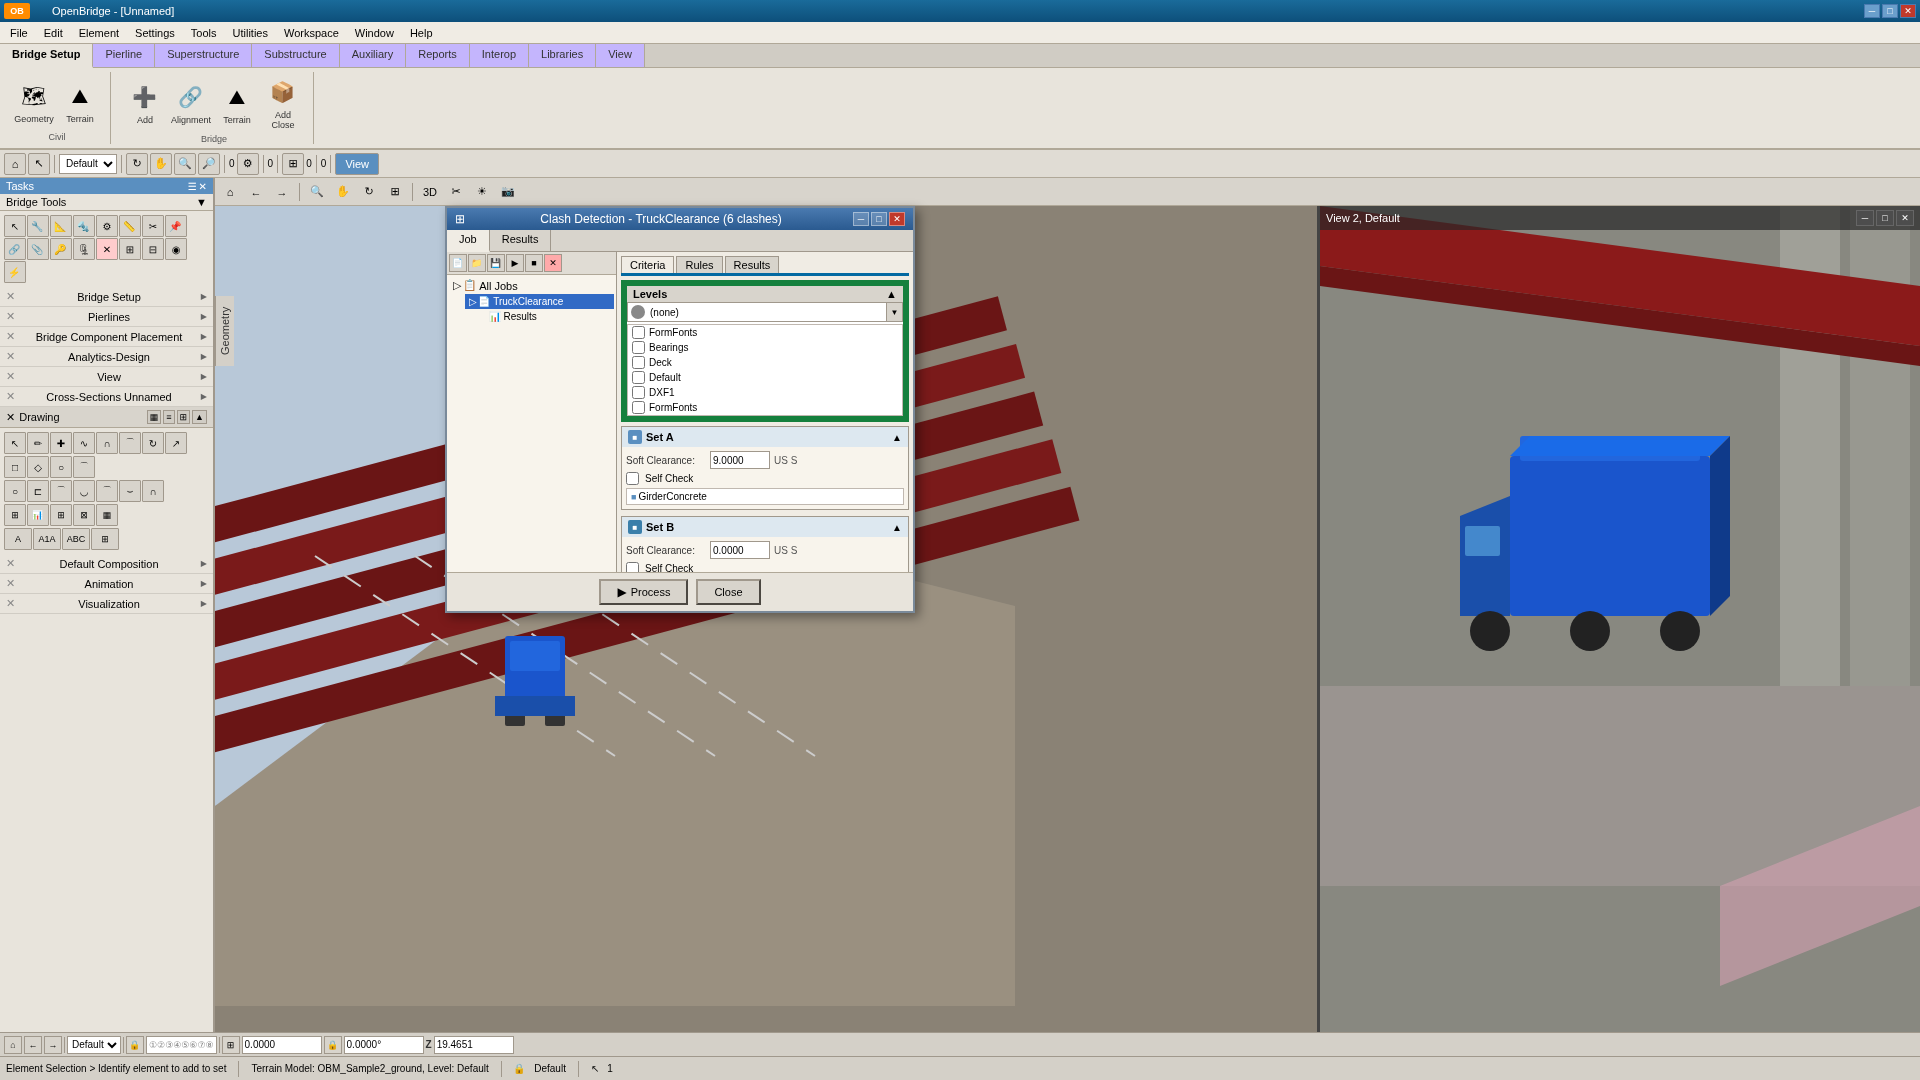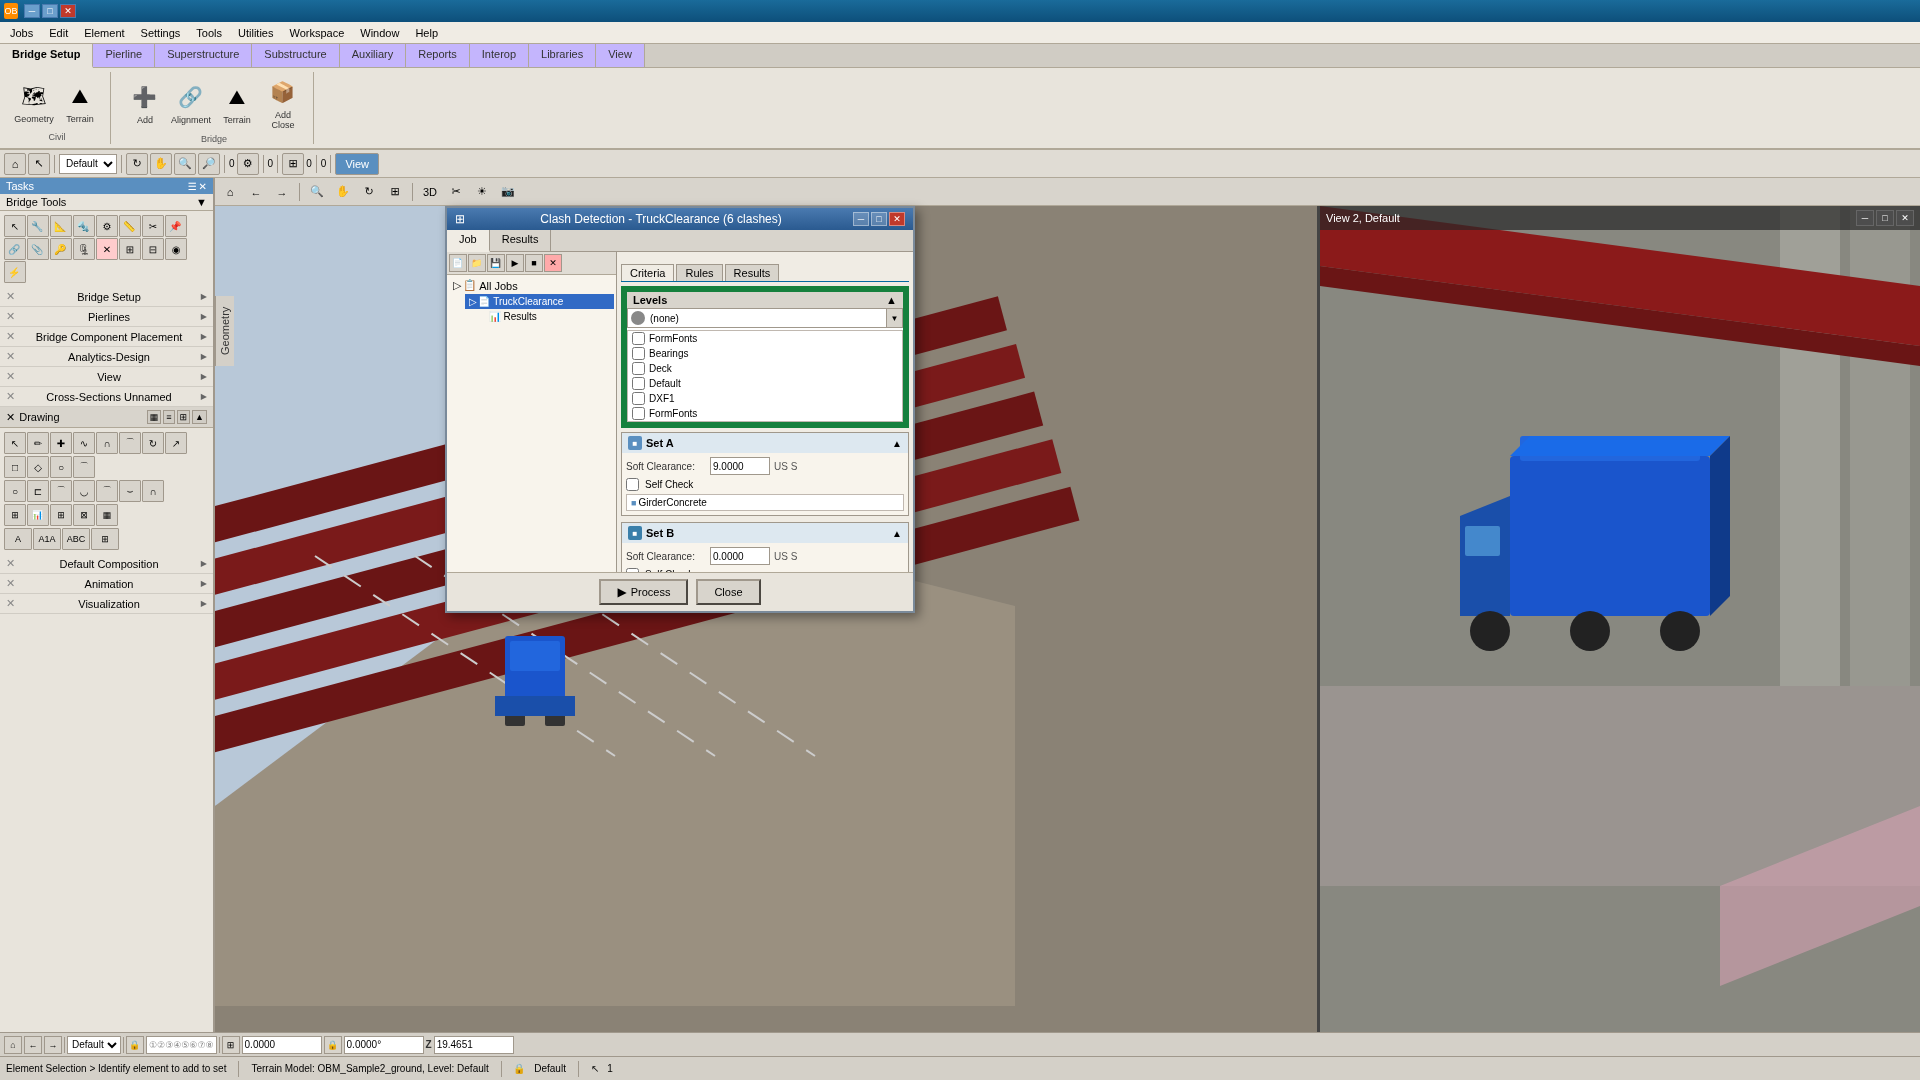--- a/index.html
+++ b/index.html
@@ -1,20 +1,20 @@
 <!DOCTYPE html>
 <html><head>
   <meta charset="utf-8">
   <style>
     * { box-sizing: border-box; margin: 0; padding: 0; }
     body { font-family: 'Segoe UI', Tahoma, Geneva, Verdana, sans-serif; font-size: 11px; background: #d4d0c8; overflow: hidden; width: 1920px; height: 1080px; }
     
     
     #title-bar { background: linear-gradient(to bottom, #1a6b9a, #0d4f7a); height: 22px; display: flex; align-items: center; padding: 0 4px; color: white; font-size: 11px; }
-    #title-bar .app-icon { width: 14px; height: 16px; background: #ff8c00; margin-right: 6px; border-radius: 2px; display: flex; align-items: center; justify-content: center; font-size: 9px; font-weight: normal; color: white; }
+    #title-bar .app-icon { width: 26px; height: 16px; background: #ff8c00; margin-right: 22px; border-radius: 2px; display: flex; align-items: center; justify-content: center; font-size: 9px; font-weight: bold; color: white; }
     #title-bar .title-text { flex: 1; }
     #title-bar .window-controls { display: flex; gap: 2px; }
     #title-bar .win-btn { width: 16px; height: 14px; background: #6b9fcc; border: 1px solid #4a7ab0; display: flex; align-items: center; justify-content: center; font-size: 9px; color: white; cursor: pointer; }
     #title-bar .win-btn.close { background: #c0392b; }
 
     
     #menu-bar { background: #f0ece4; height: 22px; display: flex; align-items: center; padding: 0 2px; border-bottom: 1px solid #b0a898; }
     .menu-item { padding: 2px 8px; font-size: 11px; cursor: pointer; color: #000; }
 
     
@@ -132,29 +132,30 @@
     #coord-bar { height: 24px; background: #d4d0c8; border-top: 1px solid #a0988c; display: flex; align-items: center; padding: 0 4px; gap: 2px; font-size: 10px; }
     .coord-input { width: 80px; height: 18px; border: 1px solid #a0988c; background: white; padding: 0 2px; font-size: 10px; }
     .coord-btn { width: 18px; height: 18px; background: #d8d4cc; border: 1px solid #a0988c; display: flex; align-items: center; justify-content: center; font-size: 9px; cursor: pointer; }
     .coord-label { color: #333; font-weight: bold; }
   </style>
 </head>
 <body>
 
 <div id="title-bar">
   <div class="app-icon">OB</div>
+  <span class="title-text">OpenBridge - [Unnamed]</span>
   <div class="window-controls">
     <div class="win-btn">─</div>
     <div class="win-btn">□</div>
     <div class="win-btn close">✕</div>
   </div>
 </div>
 
 <div id="menu-bar">
-  <span class="menu-item">Jobs</span>
+  <span class="menu-item">File</span>
   <span class="menu-item">Edit</span>
   <span class="menu-item">Element</span>
   <span class="menu-item">Settings</span>
   <span class="menu-item">Tools</span>
   <span class="menu-item">Utilities</span>
   <span class="menu-item">Workspace</span>
   <span class="menu-item">Window</span>
   <span class="menu-item">Help</span>
 </div>
 
@@ -515,21 +516,21 @@
                     <span>📊</span>
                     <span>Results</span>
                   </div>
                 </div>
               </div>
             </div>
           </div>
 
           <div id="criteria-panel">
 
-            <div style="display:flex;border-bottom:1px solid #0369a1;margin-bottom:4px;margin-top:8px;">
+            <div style="display:flex;border-bottom:3px solid #0369a1;margin-bottom:4px;">
               <div style="padding:2px 8px;font-size:11px;cursor:pointer;background:#f0ece4;border:1px solid #a0988c;border-bottom:none;margin-right:2px;">Criteria</div>
               <div style="padding:2px 8px;font-size:11px;cursor:pointer;background:#d8d4cc;border:1px solid #a0988c;border-bottom:none;margin-right:2px;">Rules</div>
               <div style="padding:2px 8px;font-size:11px;cursor:pointer;background:#d8d4cc;border:1px solid #a0988c;border-bottom:none;">Results</div>
             </div>
 
             <div class="criteria-section">
               <div class="criteria-section-header">
                 <span>Levels</span>
                 <span>▲</span>
               </div>

